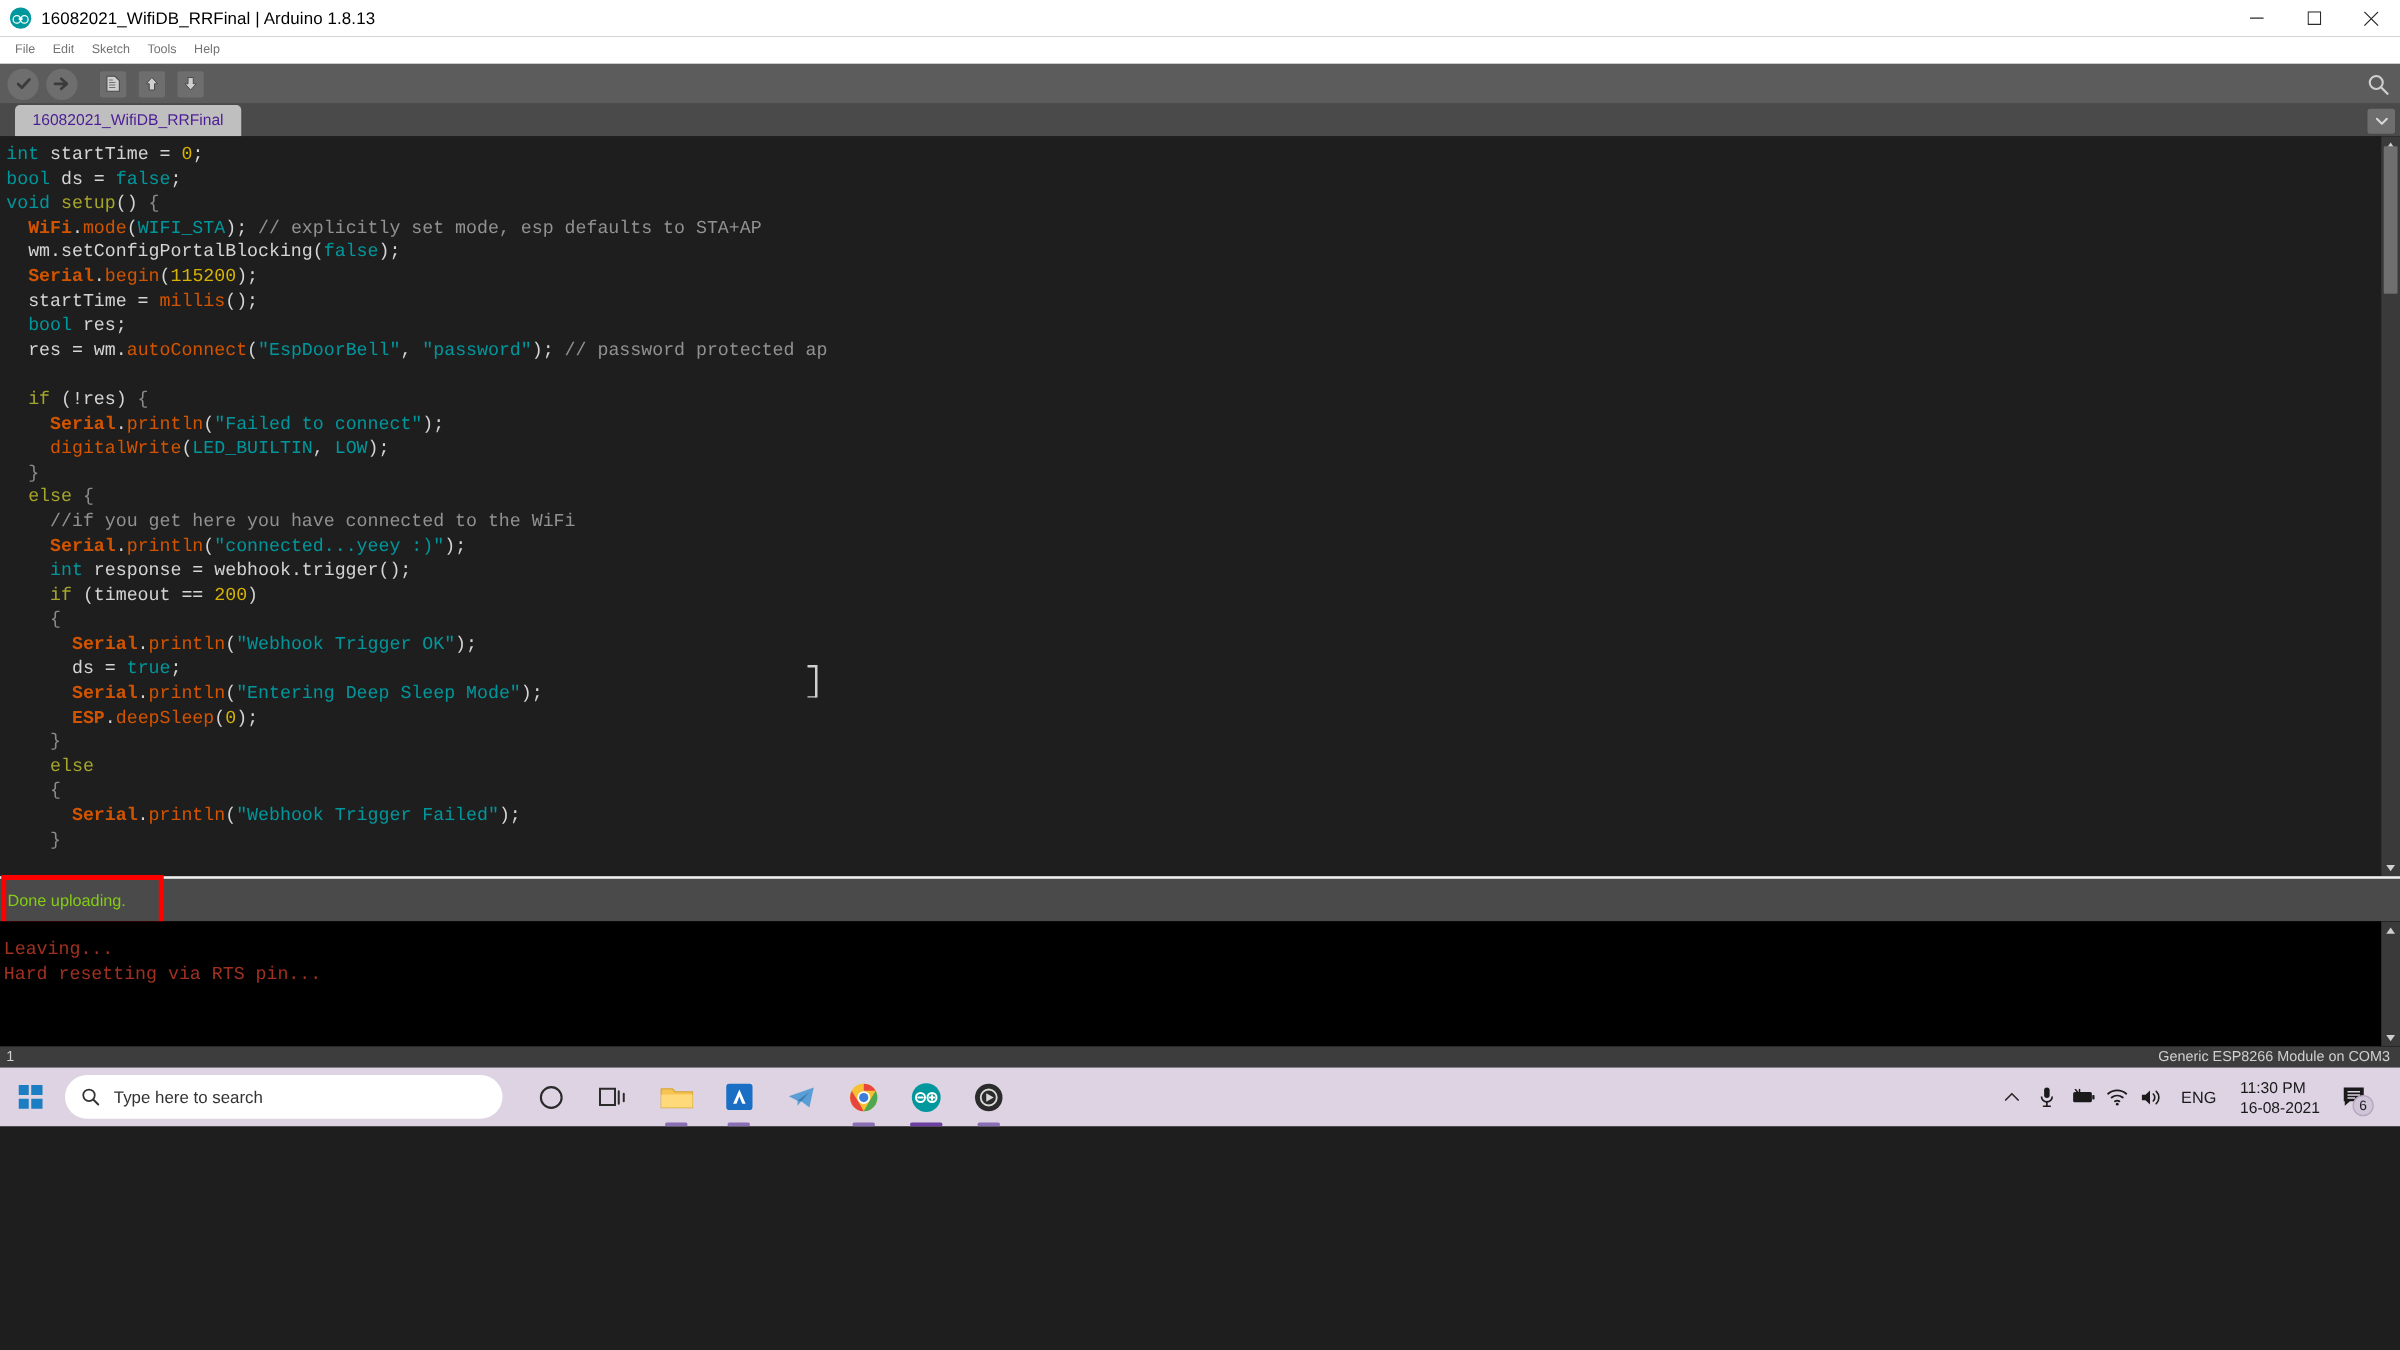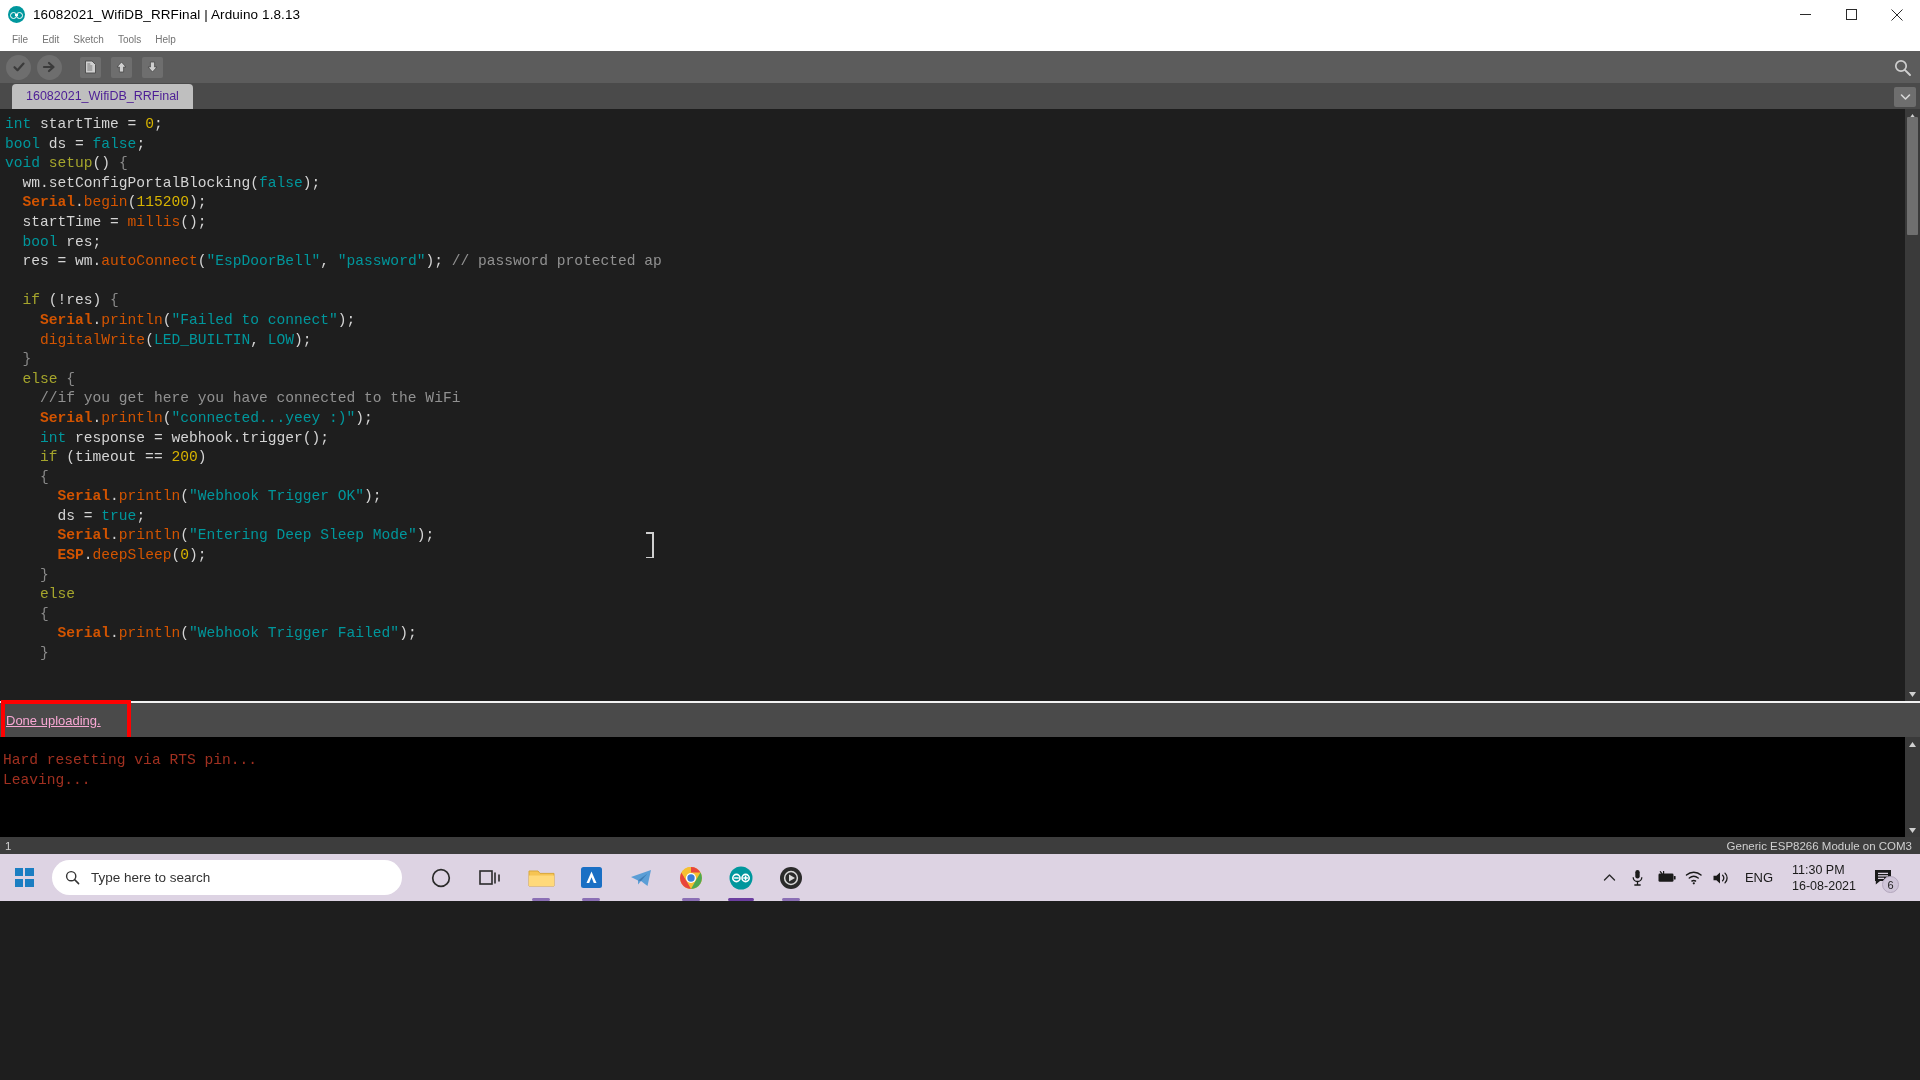--- a/index.html
+++ b/index.html
@@ -138,21 +138,21 @@
   }
   .vscroll .arrow-up { top:0; }
   .vscroll .arrow-dn { bottom:0; }
 
   
   .status-strip {
     height:36px; background:#4a4a4a; display:flex; align-items:center;
     position:relative; border-top:2px solid #f2f2f2;
   }
   .status-msg {
-    font-size:13px; color:#f9a8d4; padding-left:6px; white-space:nowrap;text-decoration:underline;
+    font-size:13px; color:#84cc16; padding-left:6px; white-space:nowrap;
   }
   .redbox {
     position:absolute; left:1px; top:-3px; width:130px; height:41px;
     border:4px solid #ff0000; pointer-events:none;
   }
 
   
   .console {
     height:100px; background:#000000; position:relative; overflow:hidden;
     display:flex;
@@ -321,20 +321,21 @@
 </div>
 
 <div class="editor-wrap">
   <div class="editor" id="editor">
     <div class="text-caret">
         <i></i>
       </div>
       <div class="code-line"><span class="k-type">int</span><span class="k-plain"> startTime = </span><span class="k-num">0</span><span class="k-plain">;</span></div>
       <div class="code-line"><span class="k-type">bool</span><span class="k-plain"> ds = </span><span class="k-const">false</span><span class="k-plain">;</span></div>
       <div class="code-line"><span class="k-type">void</span><span class="k-plain"> </span><span class="k-ctrl">setup</span><span class="k-plain">() </span><span class="k-brace">{</span></div>
+      <div class="code-line"><span class="k-plain">  </span><span class="k-obj">WiFi</span><span class="k-plain">.</span><span class="k-fn">mode</span><span class="k-plain">(</span><span class="k-const">WIFI_STA</span><span class="k-plain">); </span><span class="k-cmt">// explicitly set mode, esp defaults to STA+AP</span></div>
       <div class="code-line"><span class="k-plain">  wm.setConfigPortalBlocking(</span><span class="k-const">false</span><span class="k-plain">);</span></div>
       <div class="code-line"><span class="k-plain">  </span><span class="k-obj">Serial</span><span class="k-plain">.</span><span class="k-fn">begin</span><span class="k-plain">(</span><span class="k-num">115200</span><span class="k-plain">);</span></div>
       <div class="code-line"><span class="k-plain">  startTime = </span><span class="k-fn">millis</span><span class="k-plain">();</span></div>
       <div class="code-line"><span class="k-plain">  </span><span class="k-type">bool</span><span class="k-plain"> res;</span></div>
       <div class="code-line"><span class="k-plain">  res = wm.</span><span class="k-fn">autoConnect</span><span class="k-plain">(</span><span class="k-str">"EspDoorBell"</span><span class="k-plain">, </span><span class="k-str">"password"</span><span class="k-plain">); </span><span class="k-cmt">// password protected ap</span></div>
       <div class="code-line">&nbsp;</div>
       <div class="code-line"><span class="k-plain">  </span><span class="k-ctrl">if</span><span class="k-plain"> (!res) </span><span class="k-brace">{</span></div>
       <div class="code-line"><span class="k-plain">    </span><span class="k-obj">Serial</span><span class="k-plain">.</span><span class="k-fn">println</span><span class="k-plain">(</span><span class="k-str">"Failed to connect"</span><span class="k-plain">);</span></div>
       <div class="code-line"><span class="k-plain">    </span><span class="k-fn">digitalWrite</span><span class="k-plain">(</span><span class="k-const">LED_BUILTIN</span><span class="k-plain">, </span><span class="k-const">LOW</span><span class="k-plain">);</span></div>
       <div class="code-line"><span class="k-plain">  </span><span class="k-brace">}</span></div>
@@ -369,22 +370,22 @@
   </div>
 </div>
 
 <div class="status-strip">
   <div class="status-msg">Done uploading.</div>
   <div class="redbox" style="border-color: rgb(255, 0, 0);"></div>
 </div>
 
 <div class="console">
   <div class="console-inner" id="console-inner">
+      <div class="console-line" style="color: rgb(160, 48, 32);">Leaving...</div>
       <div class="console-line" style="color: rgb(160, 48, 32);">Hard resetting via RTS pin...</div>
-      <div class="console-line" style="color: rgb(160, 48, 32);">Leaving...</div>
     </div>
   <div class="console-scroll">
     <div class="arrow-up">
       <svg width="9" height="7" viewBox="0 0 9 7">
           <path d="M4.5 1 L8 6 L1 6 Z" fill="#cfcfcf"></path>
         </svg>
     </div>
     <div class="arrow-dn">
       <svg width="9" height="7" viewBox="0 0 9 7">
           <path d="M4.5 6 L8 1 L1 1 Z" fill="#cfcfcf"></path>

